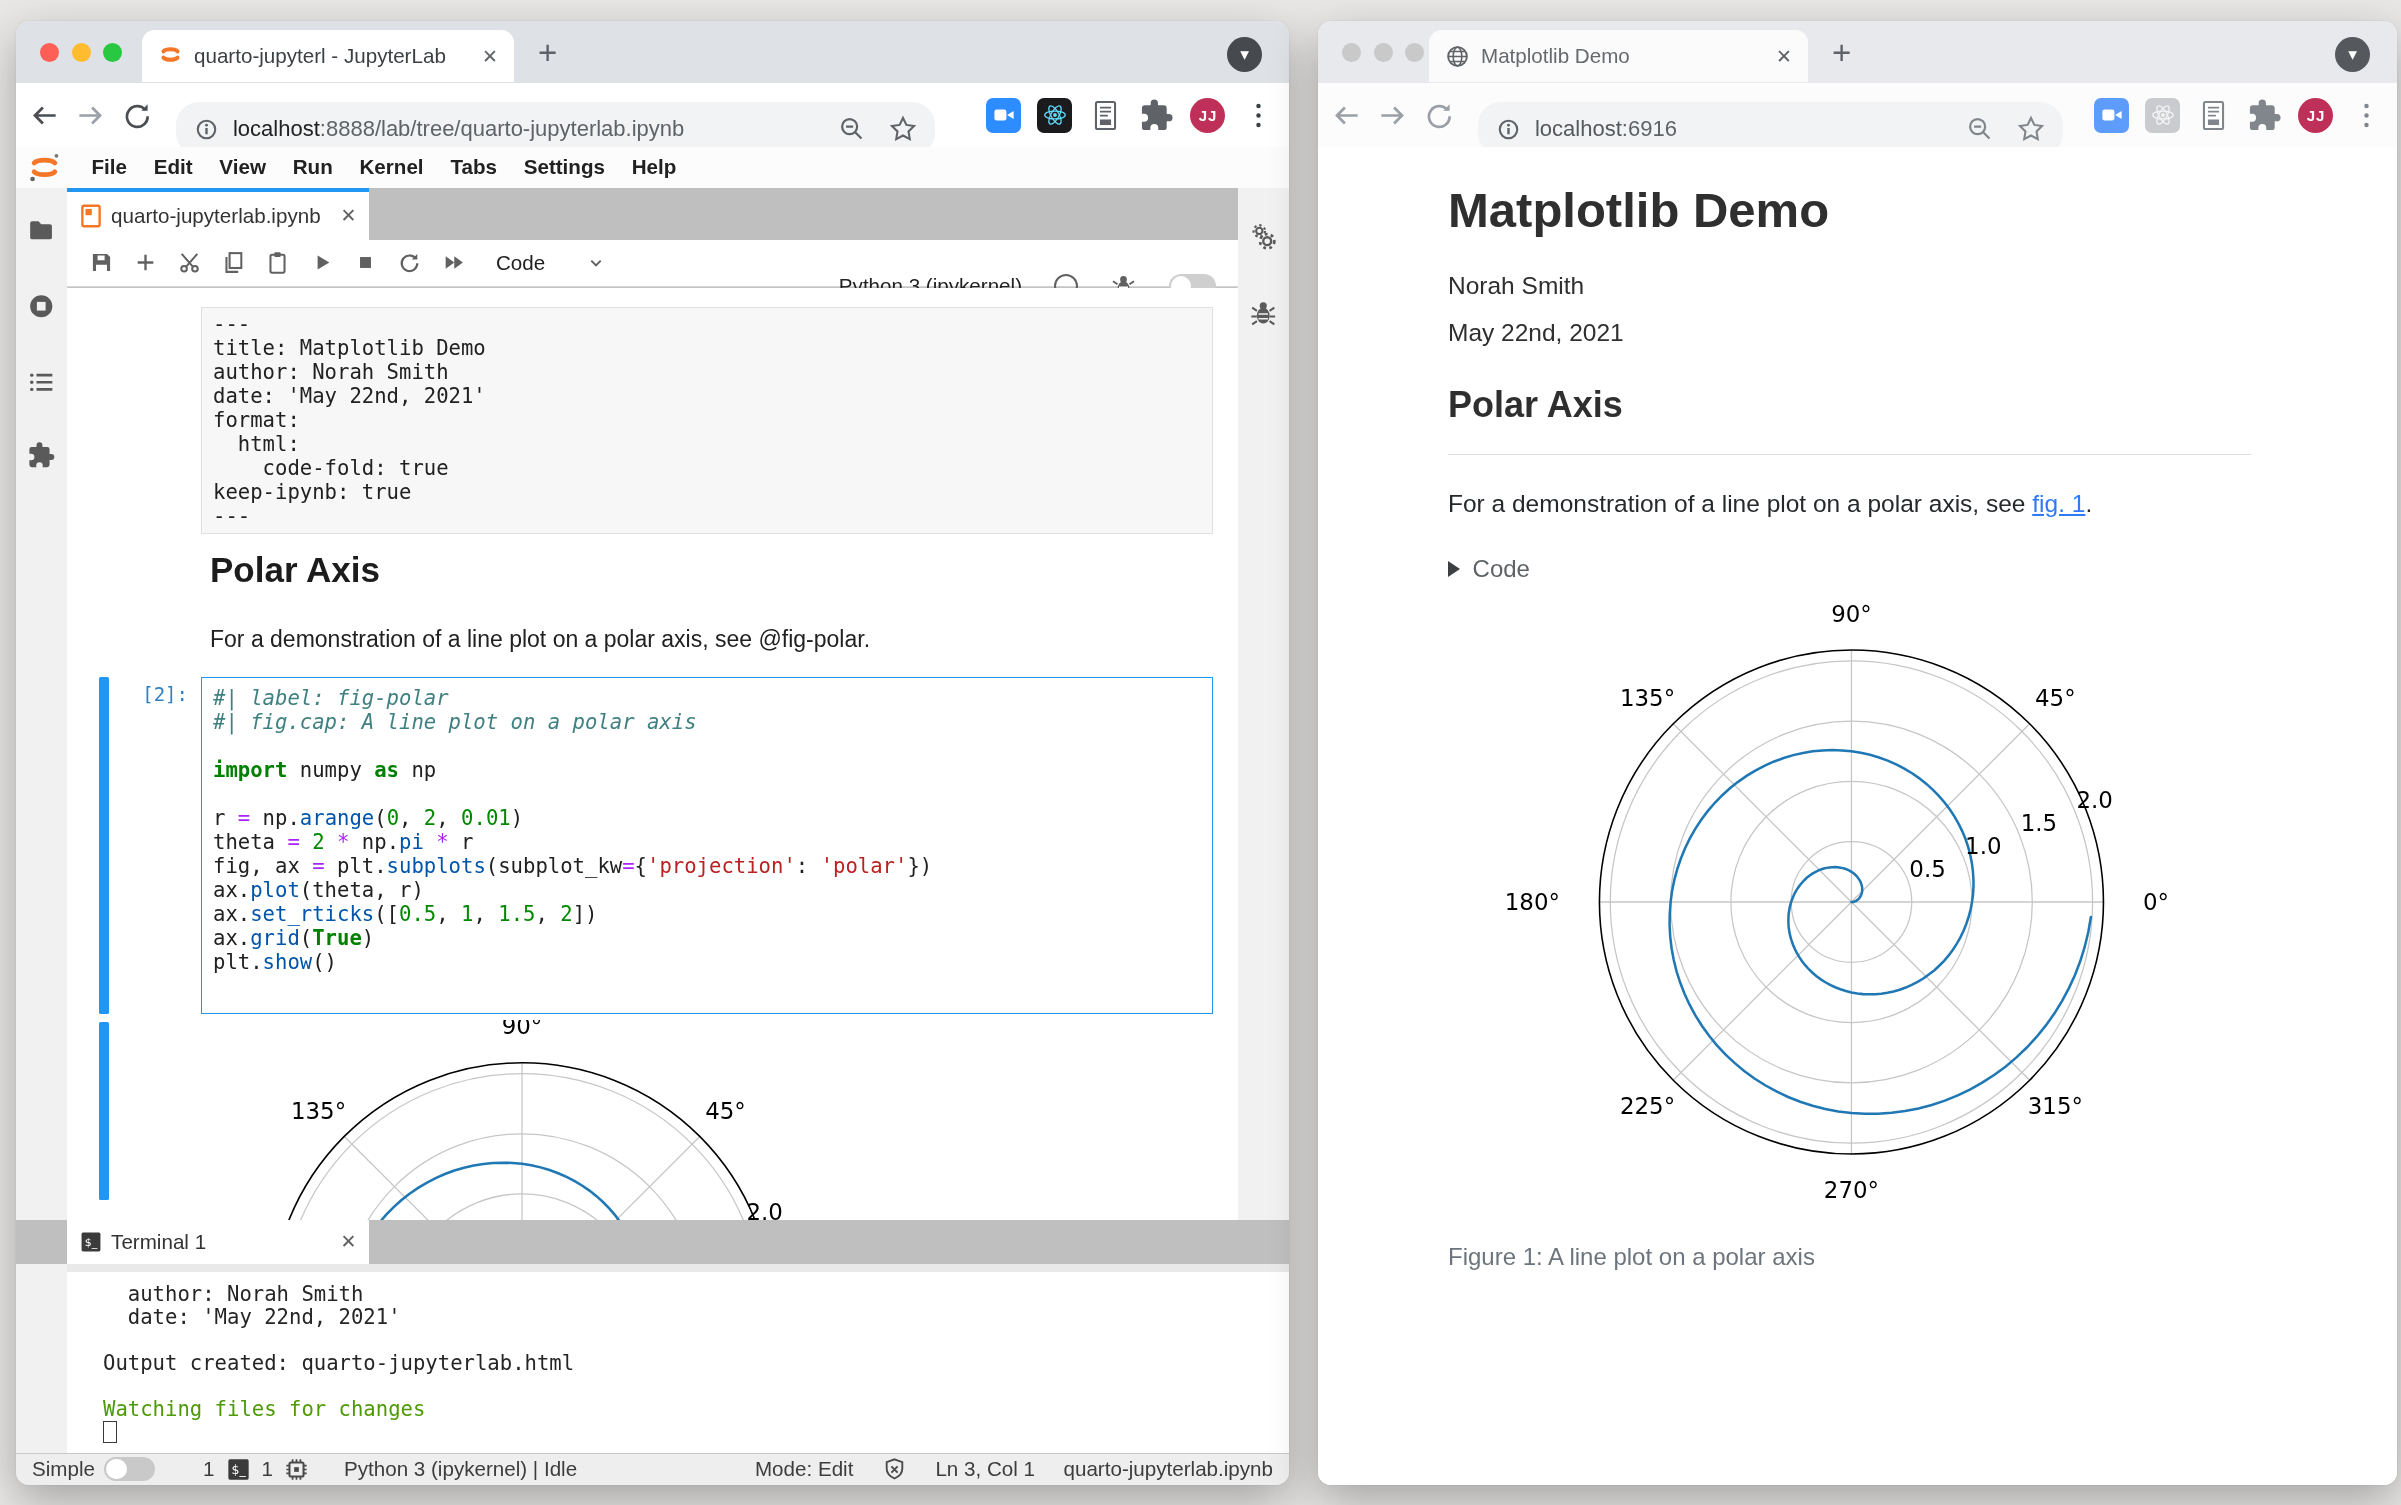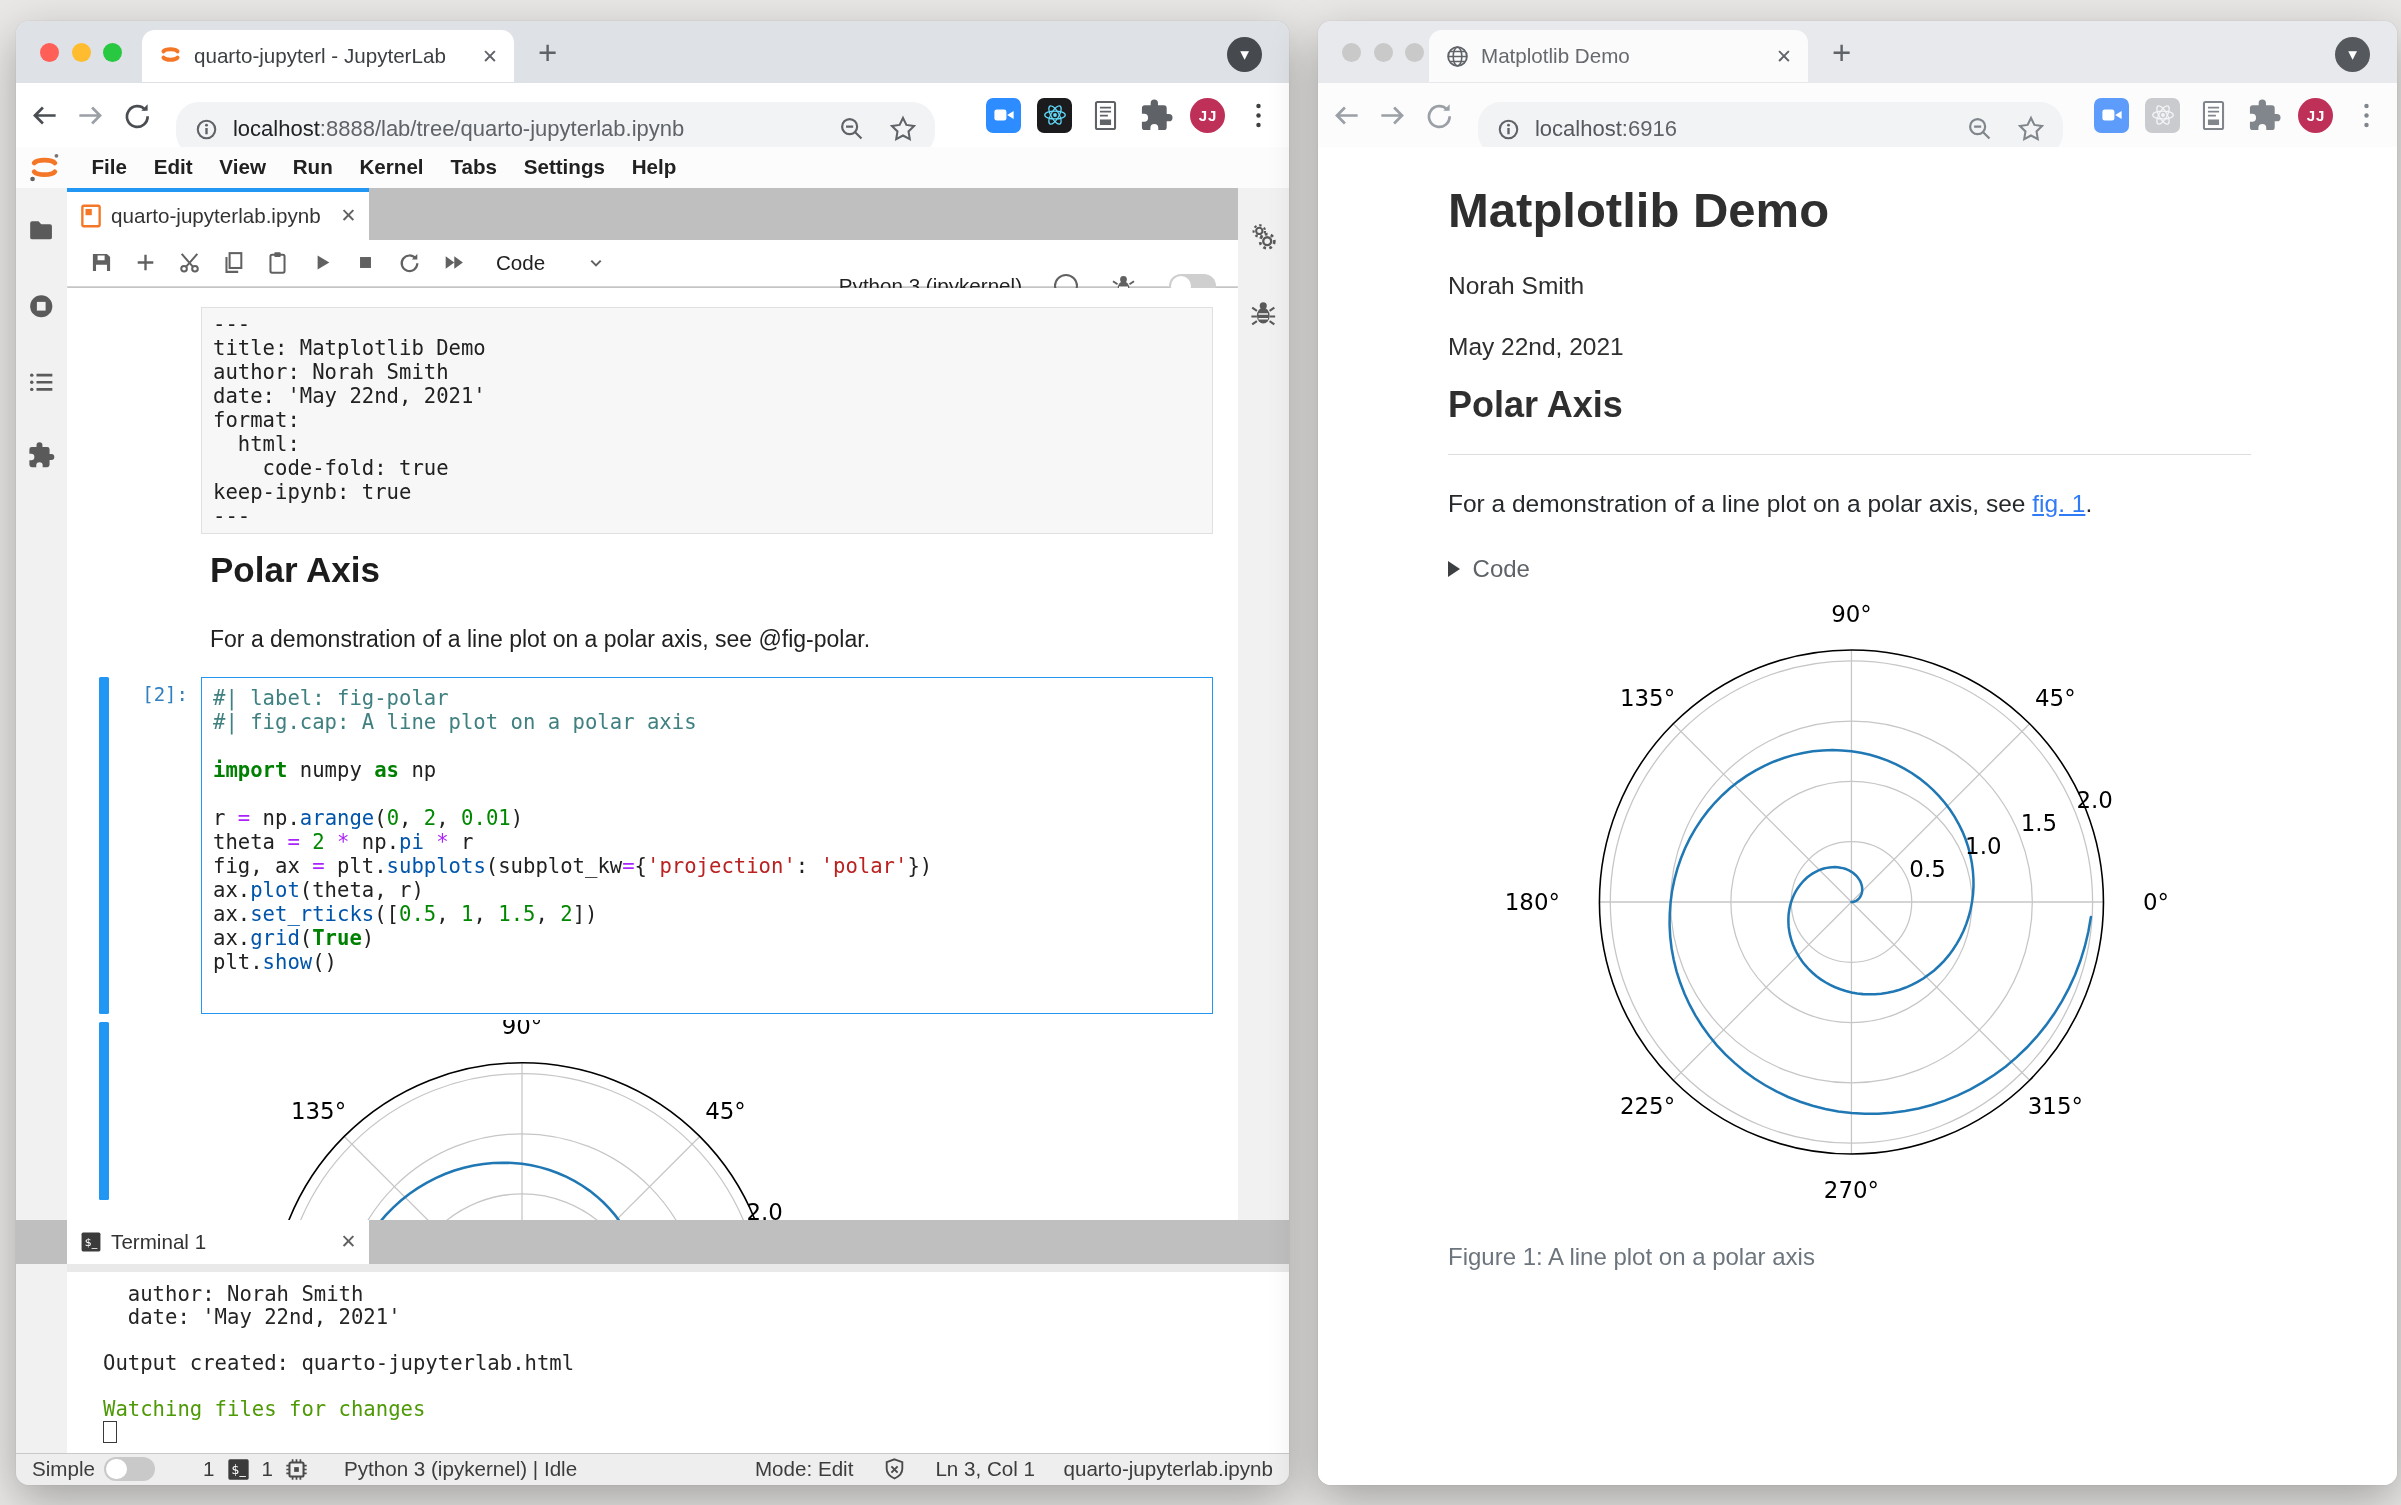--- a/index.html
+++ b/index.html
@@ -60,42 +60,42 @@
   .nb-content{position:absolute;left:51px;top:141px;width:1171px;height:932px;background:#fff;overflow:hidden;}
   .cell-box{position:absolute;left:134px;width:1012px;box-sizing:border-box;}
   .rawcell{top:19px;background:#f7f7f7;border:0.8px solid #e0e0e0;padding:4.7px 11px;}
   .mono,.cm-line,.raw-line,.term-line{font-family:"DejaVu Sans Mono",monospace;font-size:20.6px;line-height:24px;white-space:pre;}
   .raw-line{color:#212121;}
   .md-h1{position:absolute;left:143px;top:262px;font-size:35px;font-weight:bold;color:#1c1c1c;}
   .md-p{position:absolute;left:143px;top:338px;font-size:23px;color:#212121;}
   .codecell{top:389px;height:337px;background:#fff;border:1.6px solid #2196f3;padding:8px 11px;}
   .prompt{position:absolute;left:32px;top:395px;width:89px;text-align:right;font-family:"DejaVu Sans Mono",monospace;font-size:19px;color:#307fc1;}
   .collapser{position:absolute;left:32px;width:10.3px;background:#2196f3;border-radius:1.6px;}
-  .tk-p{color:#212121}.tk-c{color:#408080;}.tk-k{color:#008000;font-weight:bold}
+  .tk-p{color:#212121}.tk-c{color:#408080;font-style:italic}.tk-k{color:#008000;font-weight:bold}
   .tk-pr{color:#0055aa}.tk-n{color:#008800}.tk-o{color:#aa22ff}.tk-s{color:#ba2121}
   .nb-plotclip{position:absolute;left:123px;top:732px;width:664px;height:200px;overflow:hidden;}
   svg text{font-family:"DejaVu Sans",sans-serif;}
   .termtabbar{position:absolute;left:0;top:1073px;right:0;height:44px;background:#bfbfbf;}
   .termtab{position:absolute;left:51px;top:0;width:302px;height:44px;background:#fff;display:flex;align-items:center;padding:0 12.6px;box-sizing:border-box;}
   .termtab-label{font-size:20.6px;color:#333;flex:1;margin:0 9.5px;}
   .termband{position:absolute;left:51px;top:1117px;right:0;height:8px;background:#e9e9e9;border-bottom:0.8px solid #cfcfcf;}
   .termbody{position:absolute;left:51px;top:1125px;right:0;height:181px;background:#fff;padding:11px 0 0 36px;box-sizing:border-box;}
   .term-line{font-size:20.6px;line-height:23px;color:#252525;}
   .term-cursor{display:inline-block;width:12px;height:20.6px;border:1.6px solid #3a3a3a;vertical-align:-3.2px;}
   .statusbar{position:absolute;left:0;bottom:0;right:0;height:32px;background:#eeeeee;border-top:0.8px solid #c9c9c9;display:flex;align-items:center;font-size:20.6px;color:#3d3d3d;padding:0 16px;box-sizing:border-box;}
   .sb-ic{width:25px;height:25px;color:#4a4a4a;}
   .sb-toggle{width:51px;height:24px;border-radius:12px;background:#c9c9c9;position:relative;margin:0 12.6px 0 9.5px;}
   .sb-toggle .knob{position:absolute;left:1.6px;top:1.6px;width:20.6px;height:20.6px;background:#fff;border-radius:50%;}
   .sb-gap{margin-left:35px;display:flex;align-items:center;gap:11px;}
   .sb-right{margin-left:auto;display:flex;align-items:center;gap:28.5px;}
   
   .page{position:absolute;left:0;top:126px;right:0;bottom:0;background:#fff;overflow:hidden;}
   .q-title{position:absolute;left:130px;top:35px;font-size:49px;font-weight:600;color:#2f2f2f;}
   .q-author{position:absolute;left:130px;top:125px;font-size:24.5px;color:#2f2f2f;}
-  .q-date{position:absolute;left:130px;top:186px;font-size:24.5px;color:#2f2f2f;}
+  .q-date{position:absolute;left:130px;top:172px;font-size:24.5px;color:#2f2f2f;}
   .q-h2{position:absolute;left:130px;top:237px;font-size:36px;font-weight:600;color:#2f2f2f;}
   .q-hr{position:absolute;left:130px;top:307px;width:803px;border-top:1.6px solid #dddddd;}
   .q-p{position:absolute;left:130px;top:343px;font-size:24.5px;color:#26292c;}
   .q-link{color:#2e7af7;}
   .q-fold{position:absolute;left:130px;top:408px;display:flex;align-items:center;gap:12.6px;}
   .q-fold-tri{width:0;height:0;border-left:12.6px solid #3d4043;border-top:8px solid transparent;border-bottom:8px solid transparent;}
   .q-fold-label{font-size:24px;color:#5f6368;}
   .q-caption{position:absolute;left:130px;top:1096px;font-size:24px;color:#6c757d;}
   .q-plotwrap{position:absolute;left:0;top:439px;width:1059px;height:632px;}
 </style>

